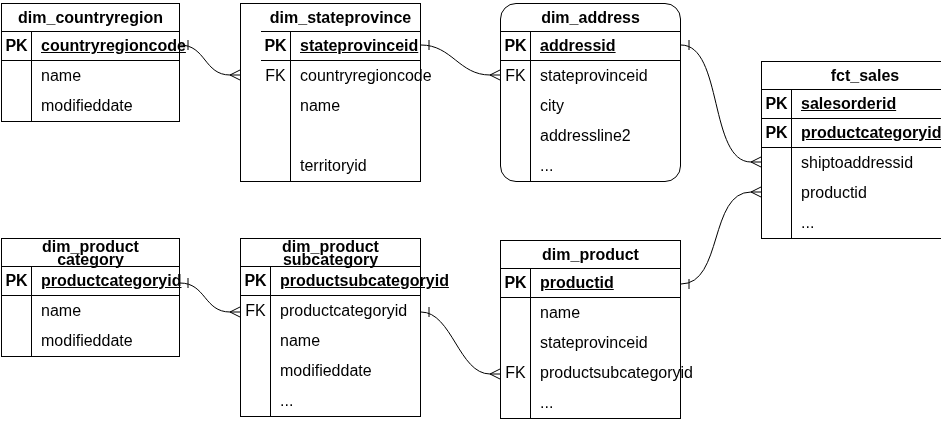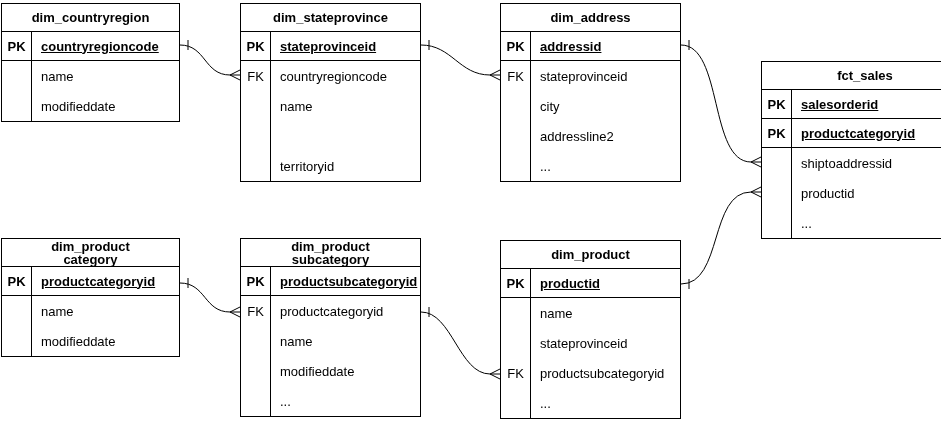--- a/index.html
+++ b/index.html
@@ -1,21 +1,21 @@
 <!DOCTYPE html>
 <html><head>
 <meta charset="utf-8">
 <style>
   html,body{margin:0;padding:0;background:#ffffff;}
   #canvas{
     position:relative;
     width:941px;height:421px;
     background:#ffffff;
     font-family:"Liberation Sans", sans-serif;
-    font-size:13px;
+    font-size:16px;
     color:#000000;
     overflow:hidden;
   }
   .er-table{
     position:absolute;
     box-sizing:border-box;
     border:1px solid #000000;
     background:#ffffff;
     display:flex;
     flex-direction:column;
@@ -88,21 +88,21 @@
       <div class="trow">
         <div class="kcell"></div>
         <div class="fcell">name</div>
       </div>
       <div class="trow">
         <div class="kcell"></div>
         <div class="fcell">modifieddate</div>
       </div>
     </div>
 
-  <div class="er-table" style="left:240px;top:3px;width:181px;">
+  <div class="er-table" style="left:240px;top:3px;width:181px;padding-left:20px;">
       <div class="thead">dim_stateprovince</div>
       <div class="trow pkrow">
         <div class="kcell bold">PK</div>
         <div class="fcell pkfield">stateprovinceid</div>
       </div>
       <div class="trow">
         <div class="kcell">FK</div>
         <div class="fcell">countryregioncode</div>
       </div>
       <div class="trow">
@@ -111,21 +111,21 @@
       </div>
       <div class="trow">
         <div class="kcell"></div>
       </div>
       <div class="trow">
         <div class="kcell"></div>
         <div class="fcell">territoryid</div>
       </div>
     </div>
 
-  <div class="er-table" style="left:500px;top:3px;width:181px;">
+  <div class="er-table" style="left:500px;top:3px;width:181px;border-radius:16px;">
       <div class="thead">dim_address</div>
       <div class="trow pkrow">
         <div class="kcell bold">PK</div>
         <div class="fcell pkfield">addressid</div>
       </div>
       <div class="trow">
         <div class="kcell">FK</div>
         <div class="fcell">stateprovinceid</div>
       </div>
       <div class="trow">

